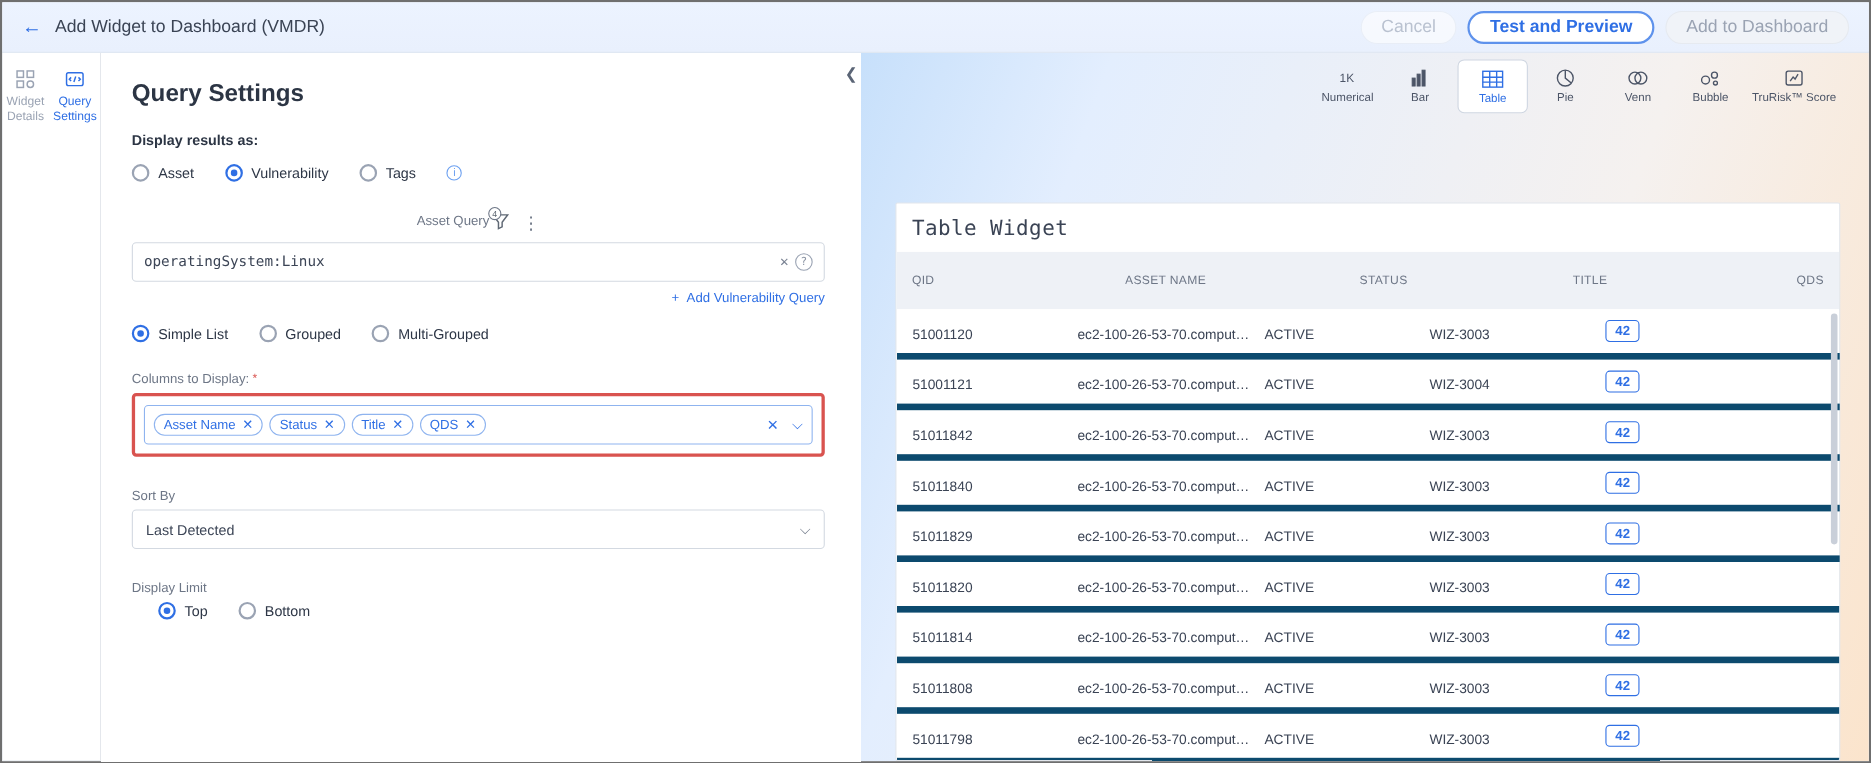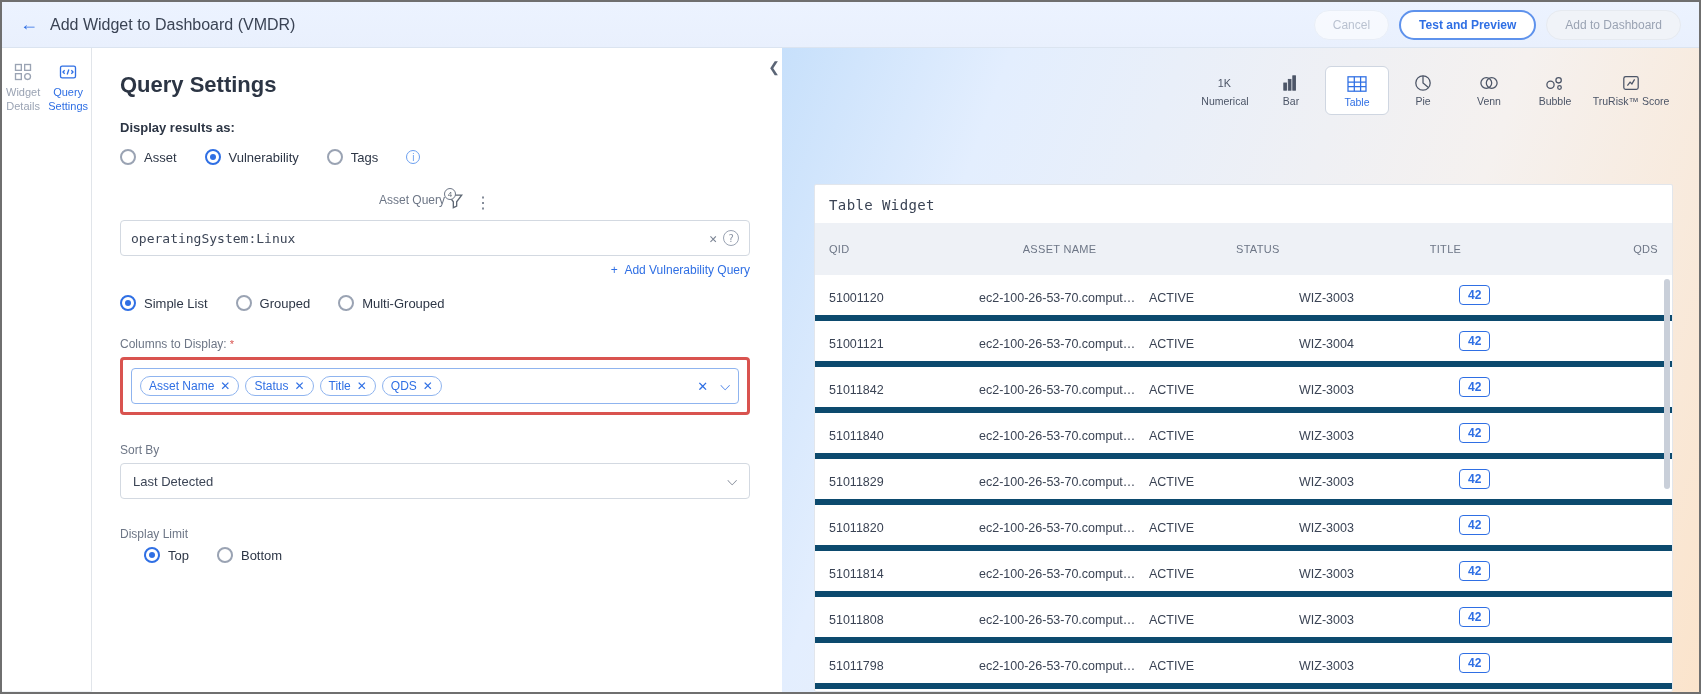--- a/index.html
+++ b/index.html
@@ -40,21 +40,21 @@
     background: linear-gradient(#ecf3ff, #e9f0fd);
     border-bottom: 1px solid #dbe4f0;
   }
   .topbar .back { color: var(--blue); font-size: 18px; margin-right: 12px; cursor: pointer; }
   .topbar h1 { font-size: 16px; font-weight: 500; margin: 0; color: #3a4354; }
   .topbar .spacer { flex: 1; }
   .topbar button {
     height: 30px;
     border-radius: 15px;
     padding: 0 18px;
-    font-size: 12px;
+    font-size: 16px;
     margin-left: 10px;
     cursor: pointer;
     background: #fff;
     border: 1px solid var(--border);
   }
   .topbar .btn-cancel { color: var(--text-light); border-color: #e8ecf2; opacity:.6;}
   .topbar .btn-test { color: var(--blue); border: 2px solid #5e92ec; font-weight:600; }
   .topbar .btn-add { color: var(--text-light); background: #f0f3f8; border-color:#e6eaf0;}
   
   .main { flex: 1; display: flex; overflow: hidden; }
@@ -166,36 +166,36 @@
   .gap-28 { margin-top:28px; }
   .gap-18 { margin-top:18px; }
   
   .preview {
     flex: 1;
     background: linear-gradient(110deg, #c7e0fb 0%, #e3eefe 20%, #f5f1ef 65%, #fbe4cc 100%);
     position: relative;
     overflow:hidden;
   }
   .chart-types {
-    position:absolute; top:18px; right:26px;
+    position:absolute; top:6px; right:26px;
     display:flex; gap:2px;
   }
   .ctype {
     width:64px; padding:8px 0 6px;
     text-align:center; font-size:10.5px; color:#4c5567; cursor:pointer;
     border-radius:6px;
   }
   .ctype.active { background:#fff; border:1px solid #cfd6e1; color: var(--blue);}
   .ctype svg { width:22px; height:18px; display:block; margin:0 auto 3px; }
   .table-card {
     position:absolute; left:32px; right:26px; top:136px; bottom:0;
     background:#fff; border:1px solid #e2e6ec; border-radius:2px;
     display:flex; flex-direction:column; overflow:hidden;
   }
-  .table-title { padding:12px 14px 10px; font-size:14px; letter-spacing:.4px; color:#3a4354; font-family: ui-monospace, Menlo, Consolas, monospace;}
+  .table-title { padding:12px 14px 10px; font-size:19px; letter-spacing:.4px; color:#3a4354; font-family: ui-monospace, Menlo, Consolas, monospace;}
   .thead-row {
     display:flex; background:var(--thead-bg); color:#6d7686; font-size:11px;
     padding:20px 14px; letter-spacing:.3px;gap:47px;
   }
   .trow {
     display:flex; padding:10px 14px; border-bottom:6px solid #0c4a6e;
     font-size:12.5px; color:#3a4354; align-items:flex-end;
   }
   .col-qid   { width:150px; }
   .col-asset { width:170px; white-space:nowrap; overflow:hidden; text-overflow:ellipsis;}

